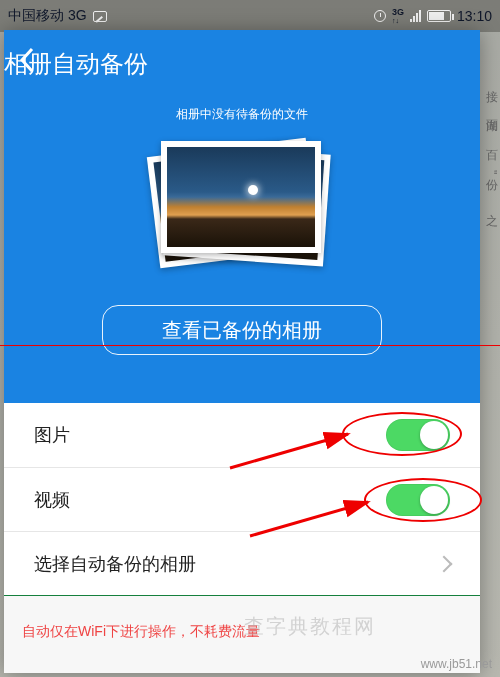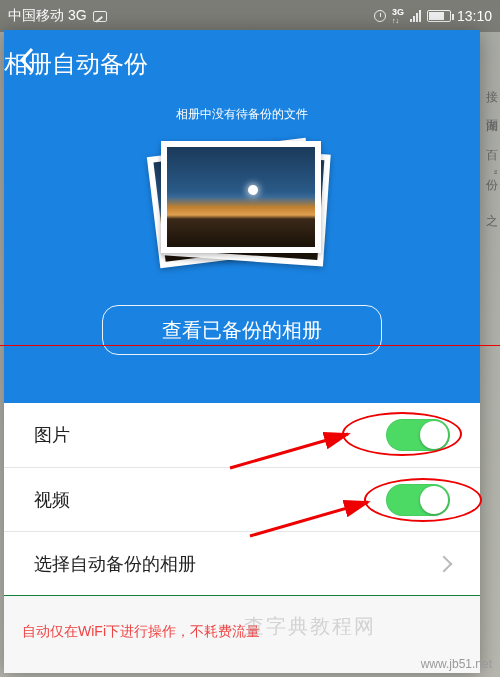--- a/index.html
+++ b/index.html
@@ -5,21 +5,21 @@
   * { box-sizing: border-box; margin: 0; padding: 0; }
   html, body { width: 500px; height: 677px; overflow: hidden; font-family: "PingFang SC", "Microsoft YaHei", sans-serif; }
   body { background: #c9c9c1; position: relative; }
 
   
   .bg-shadow { position: absolute; inset: 0; background: linear-gradient(180deg,#a8aaa4 0%, #b8b8b0 100%); }
   .bg-side { position: absolute; right: 0; top: 80px; width: 18px; height: 560px; display:flex; flex-direction:column; gap:30px; color:#666; font-size:12px; }
   .bg-side span { writing-mode: vertical-rl; }
 
   
-  .status { position: absolute; top:0; left:0; right:0; height:20px; background: rgba(120,120,115,0.92); color: #ffffff; display:flex; align-items:center; justify-content:space-between; padding:16px 8px; font-size:14px; }
+  .status { position: absolute; top:0; left:0; right:0; height:20px; background: rgba(120,120,115,0.92); color: #0f172a; display:flex; align-items:center; justify-content:space-between; padding:16px 8px; font-size:14px; }
   .status .left, .status .right { display:flex; align-items:center; gap:6px; }
   .sim-icon { display:inline-block; width:14px; height:11px; border:1.5px solid #efefef; border-radius:2px; position:relative; }
   .sim-icon::after{ content:""; position:absolute; left:2px; top:0; width:8px; height:1.5px; background:#efefef; transform: rotate(-40deg); transform-origin:left; top:9px;}
   .sig-icon { display:inline-flex; align-items:flex-end; gap:1px; height:12px; }
   .sig-icon i { width:2px; background:#efefef; display:block; }
   .sig-icon i:nth-child(1){height:3px} .sig-icon i:nth-child(2){height:6px}
   .sig-icon i:nth-child(3){height:9px} .sig-icon i:nth-child(4){height:12px}
   .batt-icon { width:24px; height:12px; border:1.5px solid #efefef; border-radius:2px; position:relative; }
   .batt-icon::after{content:"";position:absolute;right:-4px;top:3px;width:2px;height:6px;background:#efefef;}
   .batt-icon::before{content:"";position:absolute;left:1px;top:1px;bottom:1px;width:70%;background:#efefef;}

